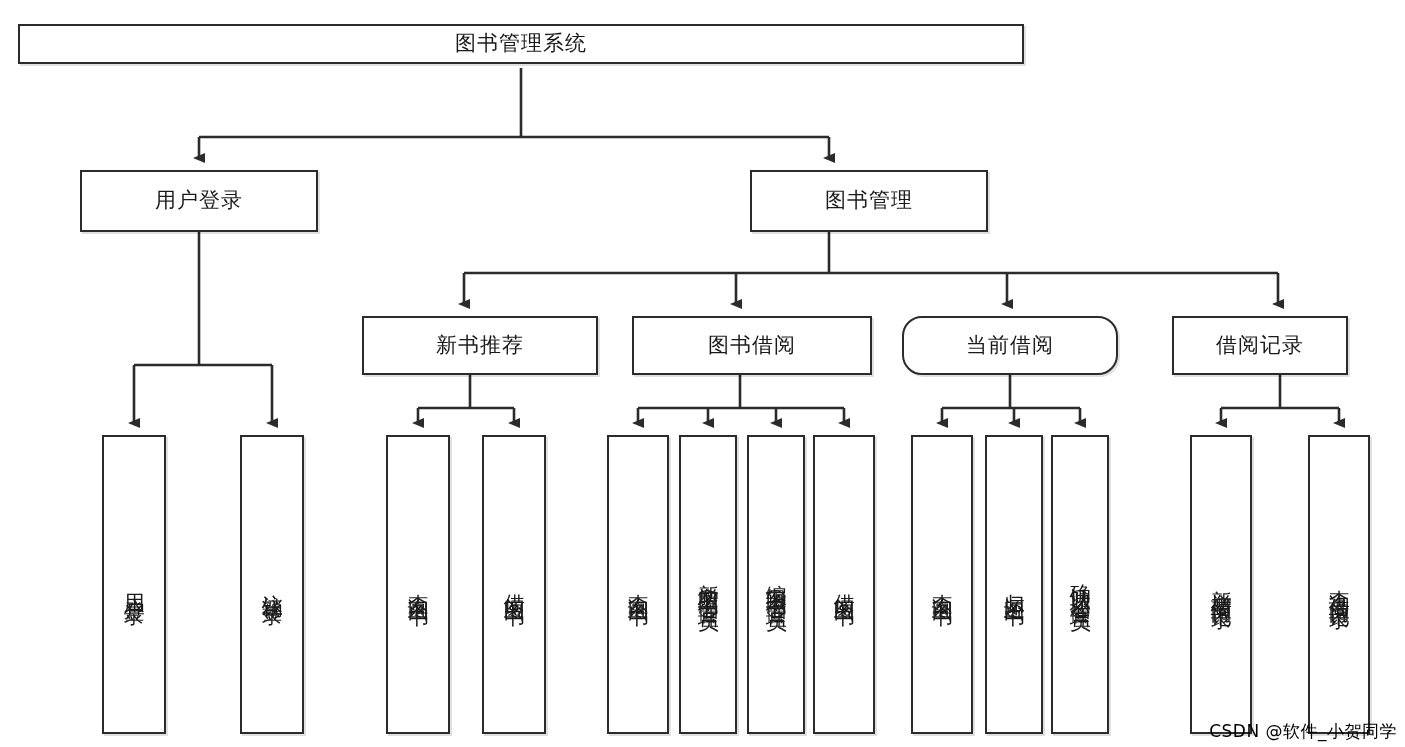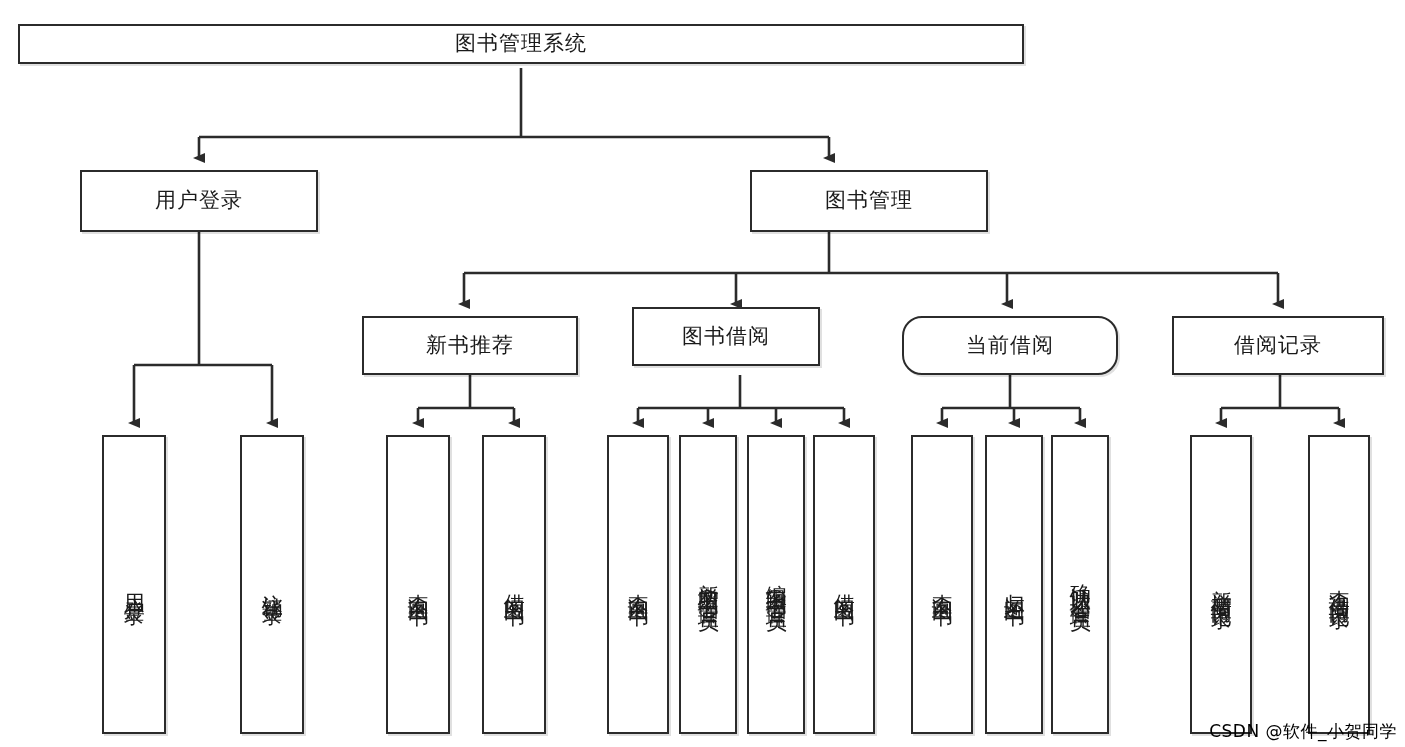--- a/index.html
+++ b/index.html
@@ -140,30 +140,30 @@
     <span>图书管理系统</span>
   </div>
 
   <div class="node horiz" style="left:80px; top:170px; width:238px; height:62px;">
     <span>用户登录</span>
   </div>
   <div class="node horiz" style="left:750px; top:170px; width:238px; height:62px;">
     <span>图书管理</span>
   </div>
 
-  <div class="node horiz" style="left:362px; top:316px; width:216px; height:59px;">
+  <div class="node horiz" style="left:362px; top:316px; width:236px; height:59px;">
     <span>新书推荐</span>
   </div>
-  <div class="node horiz" style="left:632px; top:307px; width:188px; height:59px;">
+  <div class="node horiz" style="left:632px; top:316px; width:240px; height:59px;">
     <span>图书借阅</span>
   </div>
   <div class="node horiz" style="left:902px; top:316px; width:216px; height:59px;border-radius:20px;">
     <span>当前借阅</span>
   </div>
-  <div class="node horiz" style="left:1172px; top:316px; width:212px; height:59px;">
+  <div class="node horiz" style="left:1172px; top:316px; width:176px; height:59px;">
     <span>借阅记录</span>
   </div>
 
   <div class="node vert" style="left:102px; top:435px; width:64px; height:299px;">
     <span class="vlabel">用户登录</span>
   </div>
   <div class="node vert" style="left:240px; top:435px; width:64px; height:299px;">
     <span class="vlabel">注销登录</span>
   </div>
 

